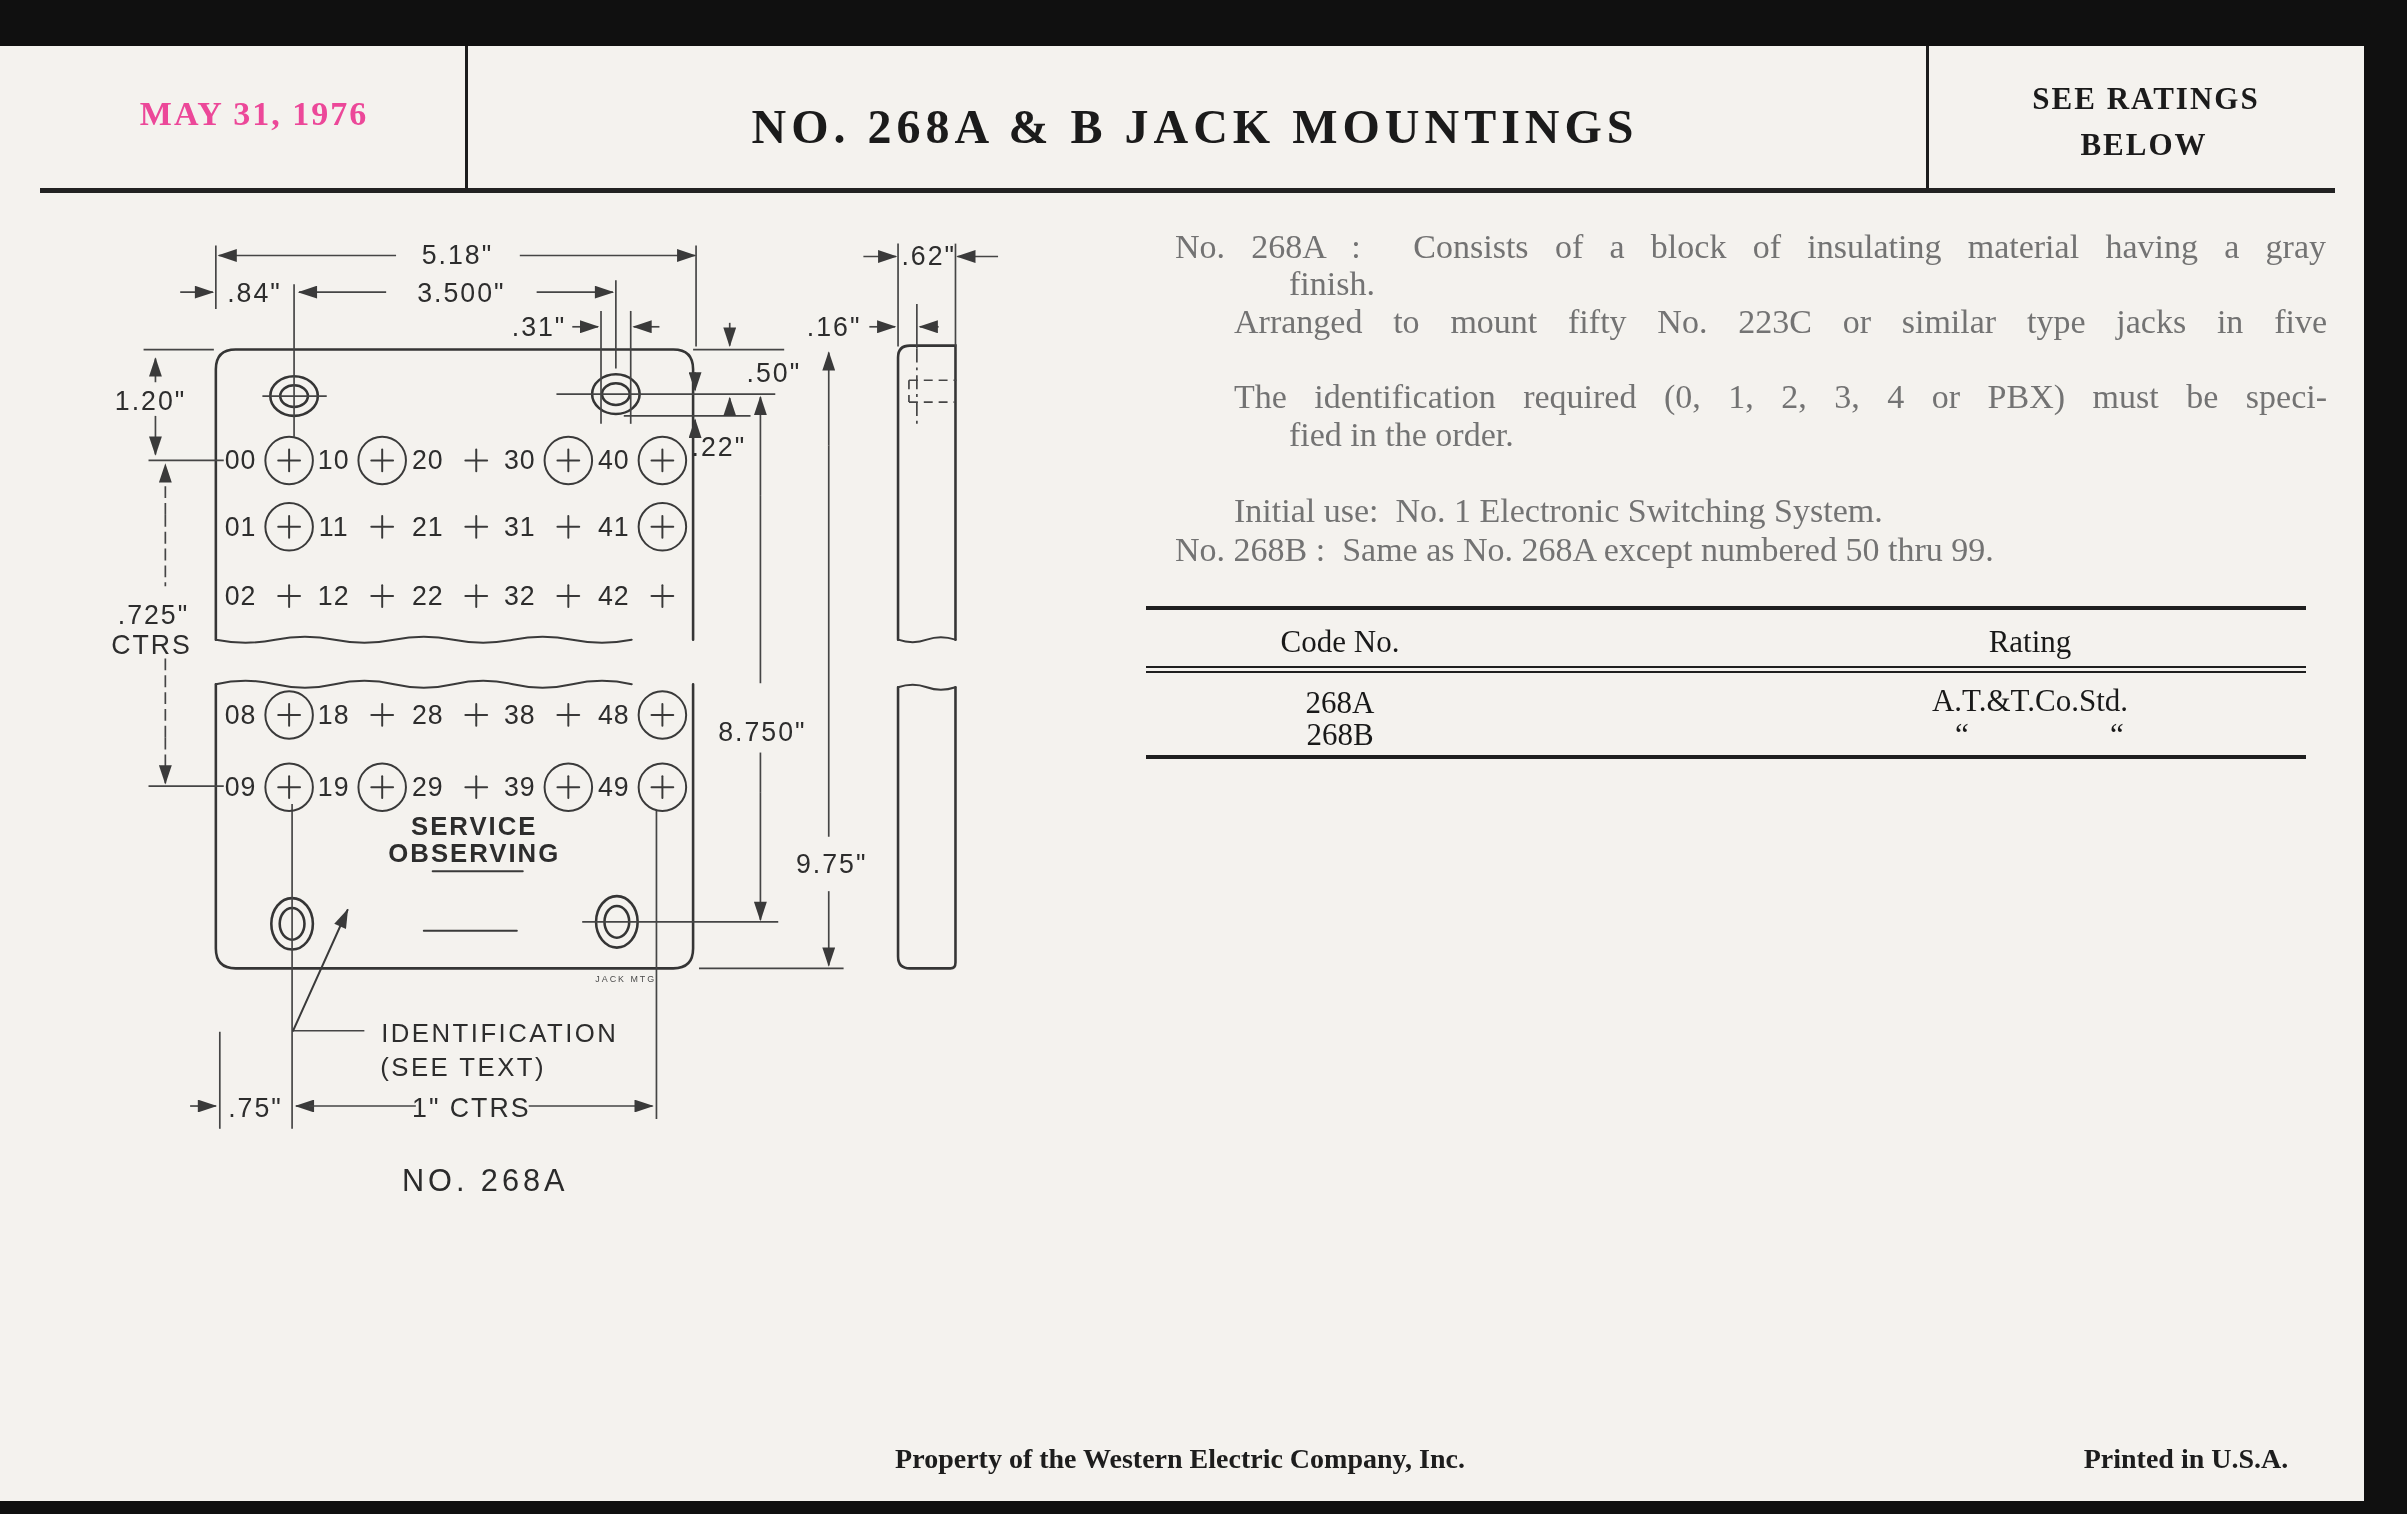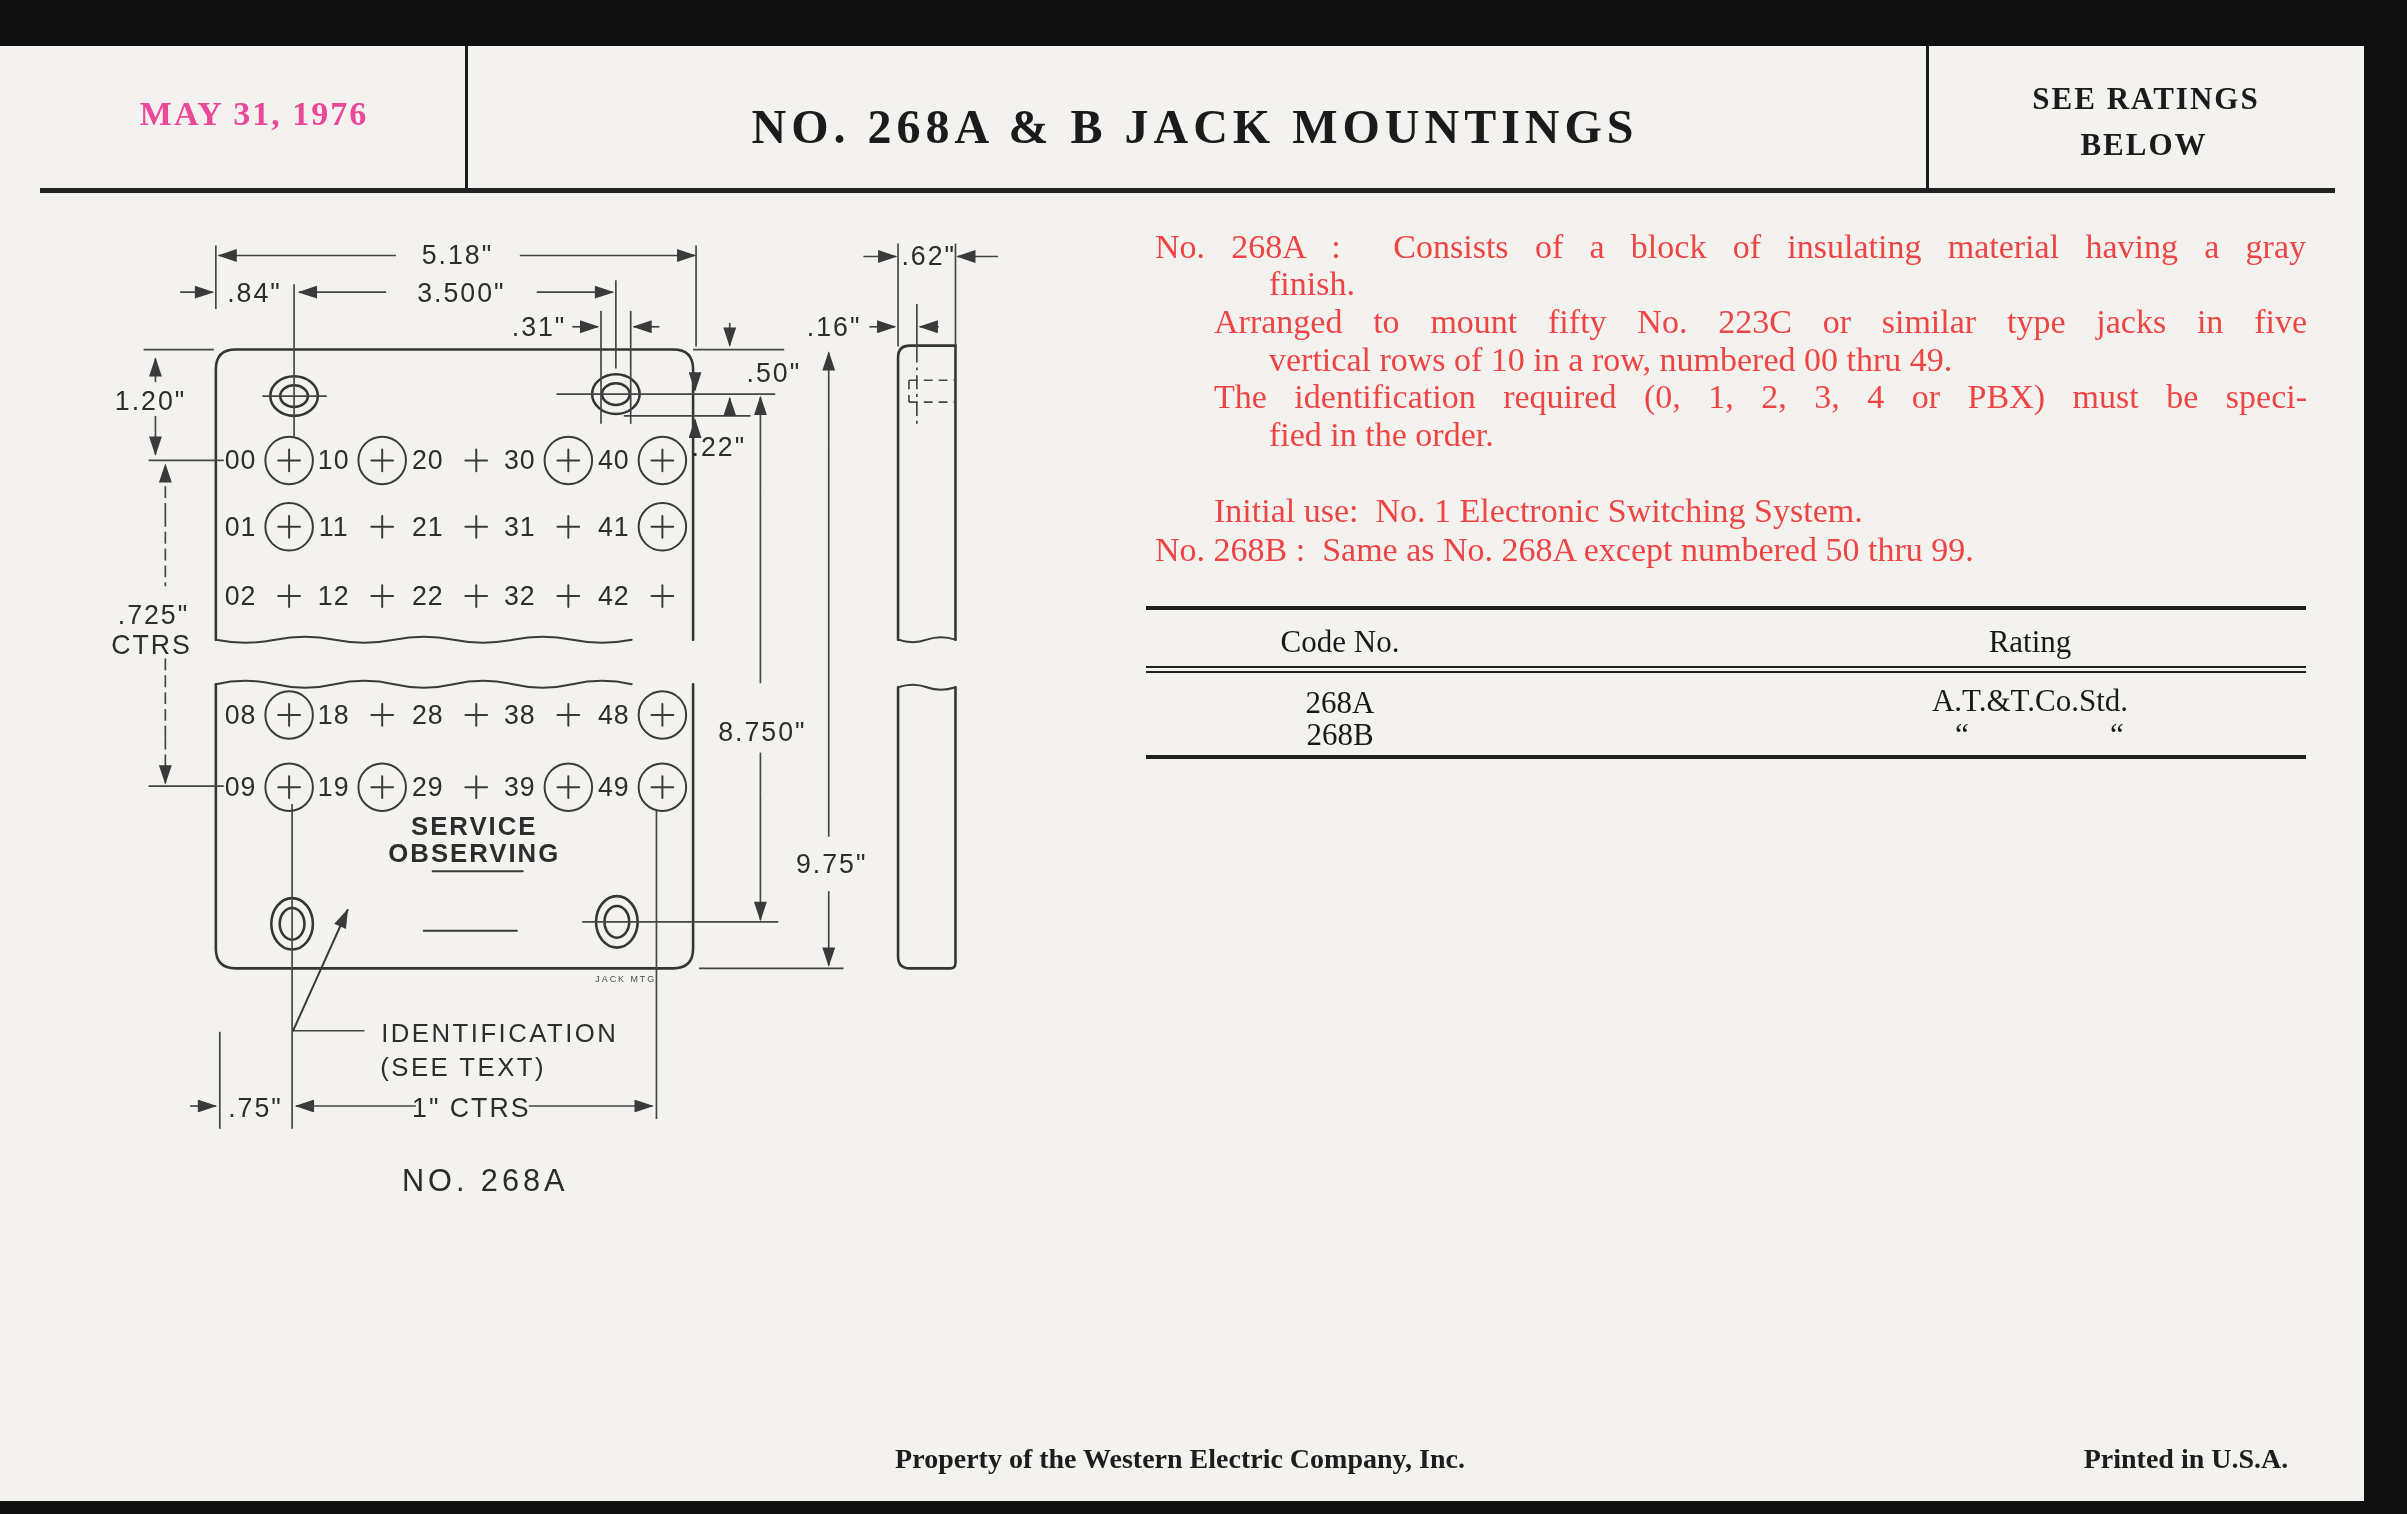--- a/index.html
+++ b/index.html
@@ -6,21 +6,21 @@
   #stage{position:relative;width:2408px;height:1515px;background:#101010;overflow:hidden;
          font-family:"Liberation Sans",sans-serif;}
   #paper{position:absolute;left:0;top:46px;width:2364px;height:1455px;background:#f4f2ee;}
   
   .hdr-divider{position:absolute;width:3px;background:#1c1c1c;}
   .hdr-rule{position:absolute;height:5px;background:#222;}
   .date{position:absolute;font:bold 34px "Liberation Serif",serif;letter-spacing:2px;color:#ec4899;transform:translateX(-50%);}
   .title{position:absolute;font:bold 48px "Liberation Serif",serif;letter-spacing:5px;color:#1b1b1b;transform:translateX(-50%);white-space:nowrap;}
   .ratenote{position:absolute;font:bold 31px "Liberation Serif",serif;letter-spacing:2px;color:#1b1b1b;transform:translateX(-50%);white-space:nowrap;}
   
-  .specline{position:absolute;font:34px "Liberation Serif",serif;color:#ef4444;white-space:pre;}
+  .specline{position:absolute;font:34px "Liberation Serif",serif;color:#737373;white-space:pre;margin-left:20px;}
   .specline.j{white-space:normal;text-align:justify;text-align-last:justify;}
   
   .trule{position:absolute;background:#1f1f1f;}
   .trule-double{position:absolute;height:7px;border-top:2px solid #1f1f1f;border-bottom:2px solid #1f1f1f;box-sizing:border-box;background:transparent;}
   .tcell{position:absolute;font:31px "Liberation Serif",serif;color:#191919;transform:translateX(-50%);white-space:nowrap;}
   
   .foot{position:absolute;font:bold 28px "Liberation Serif",serif;color:#1d1d1d;transform:translateX(-50%);white-space:nowrap;}
   
   svg{position:absolute;left:0;top:0;}
   .obj{stroke:#353535;stroke-width:2.6;fill:none;stroke-linecap:round;}
@@ -46,21 +46,20 @@
   <div class="hdr-divider" style="left:1926px;top:46px;height:145px;"></div>
   <div class="hdr-rule" style="left:40px;top:188px;width:2295px;"></div>
   <div class="date" style="left:254px;top:95px;">MAY 31, 1976</div>
   <div class="title" style="left:1195px;top:83px;margin-top:16px;">NO. 268A &amp; B JACK MOUNTINGS</div>
   <div class="ratenote" style="left:2146px;top:81px;">SEE RATINGS</div>
   <div class="ratenote" style="left:2144px;top:127px;">BELOW</div>
 
   <div class="specline j" style="left:1155px;top:228px;width:1151px;">No. 268A :&nbsp; Consists of a block of insulating material having a gray</div>
   <div class="specline" style="left:1269px;top:265px;">finish.</div>
   <div class="specline j" style="left:1214px;top:303px;width:1093px;">Arranged to mount fifty No. 223C or similar type jacks in five</div>
-  <div class="specline" style="left:1269px;top:341px;">vertical rows of 10 in a row, numbered 00 thru 49.</div>
   <div class="specline j" style="left:1214px;top:378px;width:1093px;">The identification required (0, 1, 2, 3, 4 or PBX) must be speci-</div>
   <div class="specline" style="left:1269px;top:416px;">fied in the order.</div>
   <div class="specline" style="left:1214px;top:492px;">Initial use:&nbsp; No. 1 Electronic Switching System.</div>
   <div class="specline" style="left:1155px;top:531px;">No. 268B :&nbsp; Same as No. 268A except numbered 50 thru 99.</div>
 
   <div class="trule" style="left:1146px;top:606px;width:1160px;height:4px;"></div>
   <div class="tcell" style="left:1340px;top:624px;">Code No.</div>
   <div class="tcell" style="left:2030px;top:624px;">Rating</div>
   <div class="trule-double" style="left:1146px;top:666px;width:1160px;"></div>
   <div class="tcell" style="left:1340px;top:685px;">268A</div>

